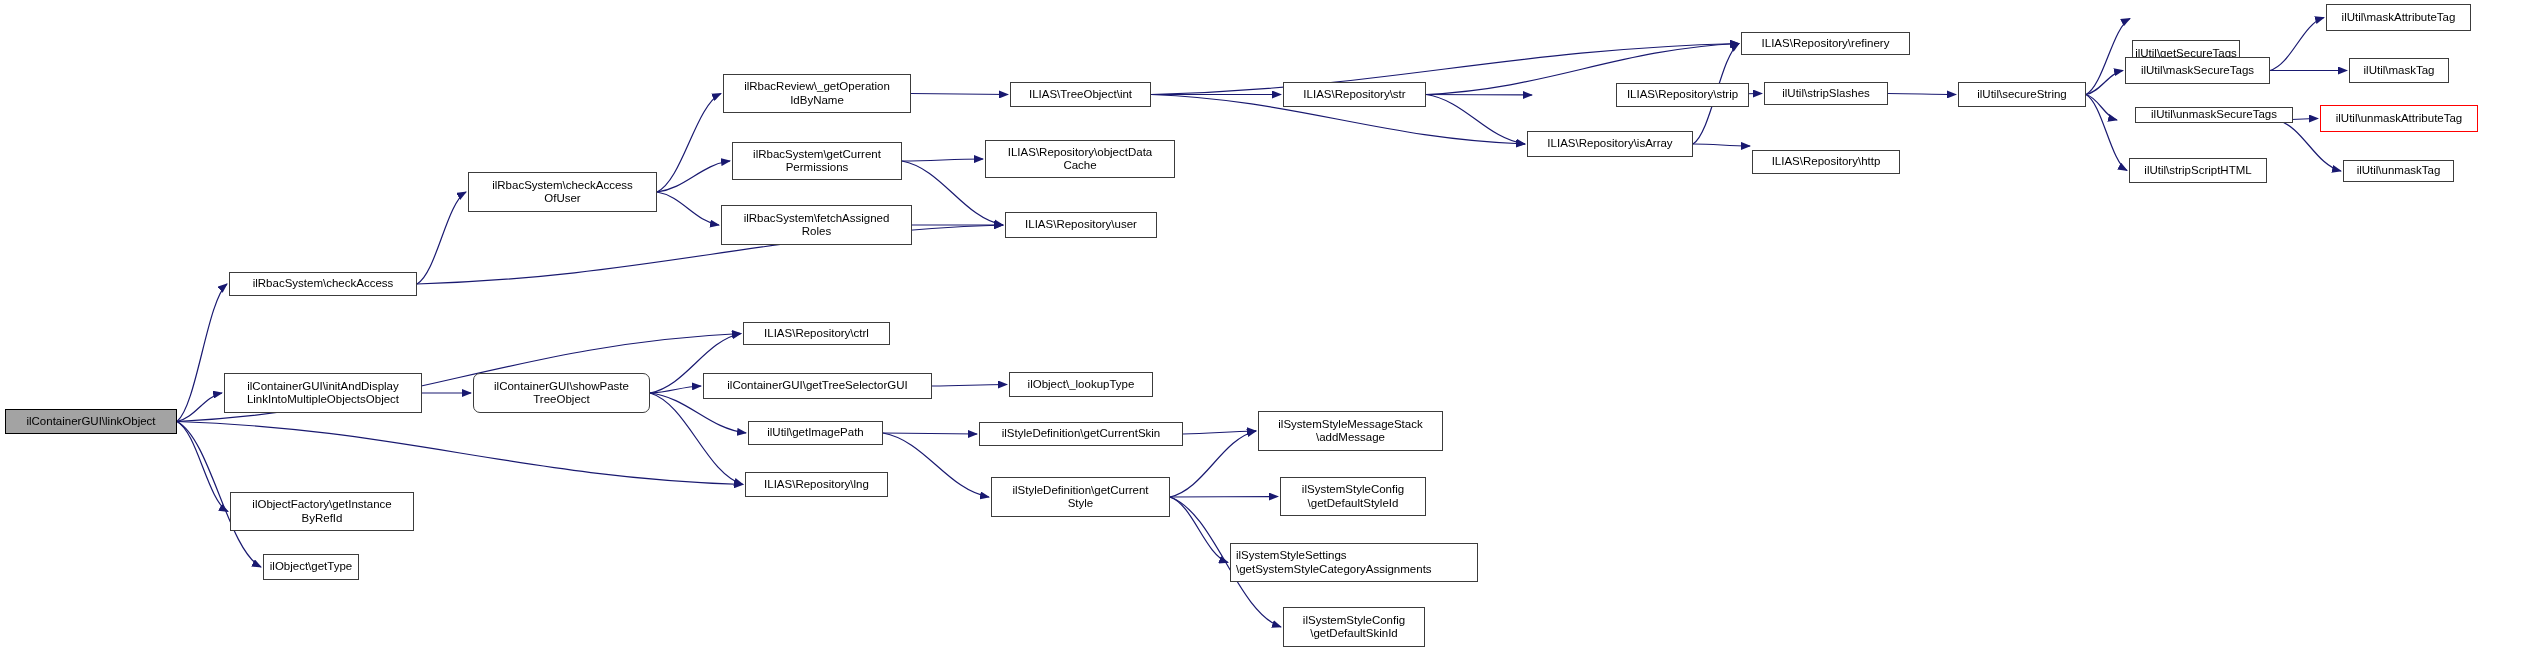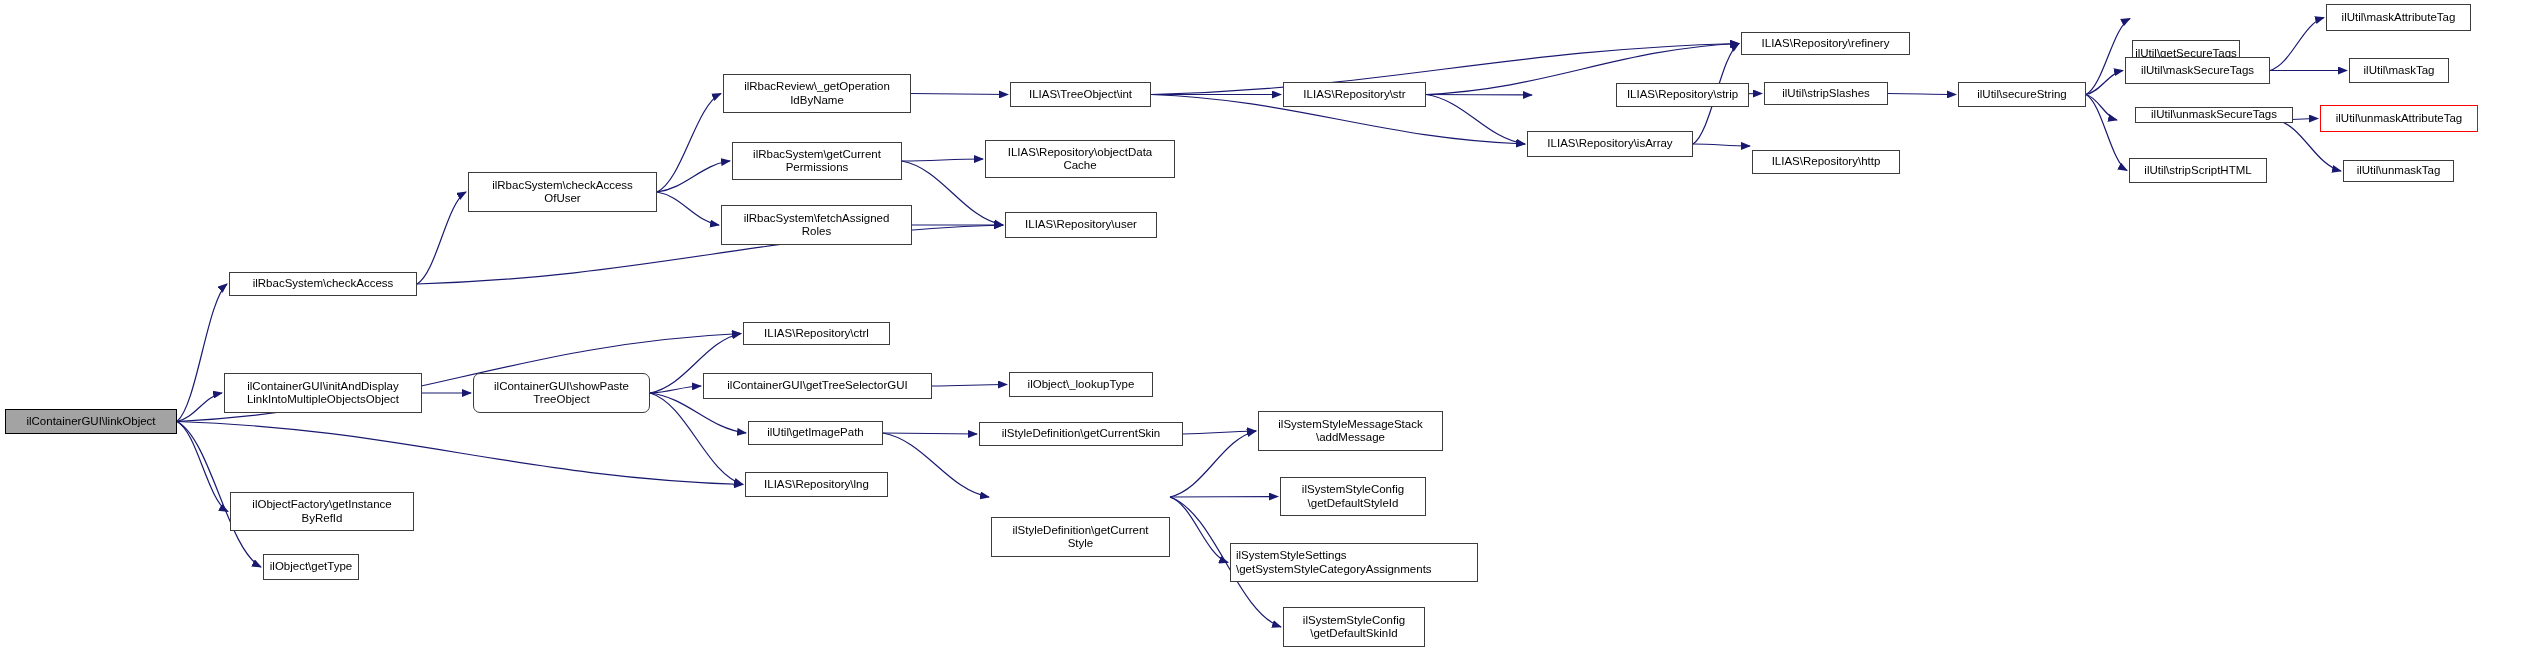--- a/index.html
+++ b/index.html
@@ -136,21 +136,21 @@
       <div class="node" style="left: 224px; top: 373px; width: 198px; height: 40px;">ilContainerGUI\initAndDisplay
 LinkIntoMultipleObjectsObject</div>
       <div class="node" style="left: 473px; top: 373px; width: 177px; height: 40px; border-radius: 7px;">ilContainerGUI\showPaste
 TreeObject</div>
       <div class="node" style="left: 743px; top: 322px; width: 147px; height: 23px;">ILIAS\Repository\ctrl</div>
       <div class="node" style="left: 703px; top: 373px; width: 229px; height: 26px;">ilContainerGUI\getTreeSelectorGUI</div>
       <div class="node" style="left: 748px; top: 421px; width: 135px; height: 24px;">ilUtil\getImagePath</div>
       <div class="node" style="left: 745px; top: 472px; width: 143px; height: 25px;">ILIAS\Repository\lng</div>
       <div class="node" style="left: 1009px; top: 372px; width: 144px; height: 25px;">ilObject\_lookupType</div>
       <div class="node" style="left: 979px; top: 422px; width: 204px; height: 24px;">ilStyleDefinition\getCurrentSkin</div>
-      <div class="node" style="left: 991px; top: 477px; width: 179px; height: 40px; margin-top: 40px;">ilStyleDefinition\getCurrent
+      <div class="node" style="left: 991px; top: 477px; width: 179px; height: 40px;">ilStyleDefinition\getCurrent
 Style</div>
       <div class="node" style="left: 1258px; top: 411px; width: 185px; height: 40px;">ilSystemStyleMessageStack
 \addMessage</div>
       <div class="node" style="left: 1280px; top: 477px; width: 146px; height: 39px;">ilSystemStyleConfig
 \getDefaultStyleId</div>
       <div class="node align-left" style="left: 1230px; top: 543px; width: 248px; height: 39px;">ilSystemStyleSettings
 \getSystemStyleCategoryAssignments</div>
       <div class="node" style="left: 1283px; top: 607px; width: 142px; height: 40px;">ilSystemStyleConfig
 \getDefaultSkinId</div>
       <div class="node" style="left: 230px; top: 492px; width: 184px; height: 39px;">ilObjectFactory\getInstance

